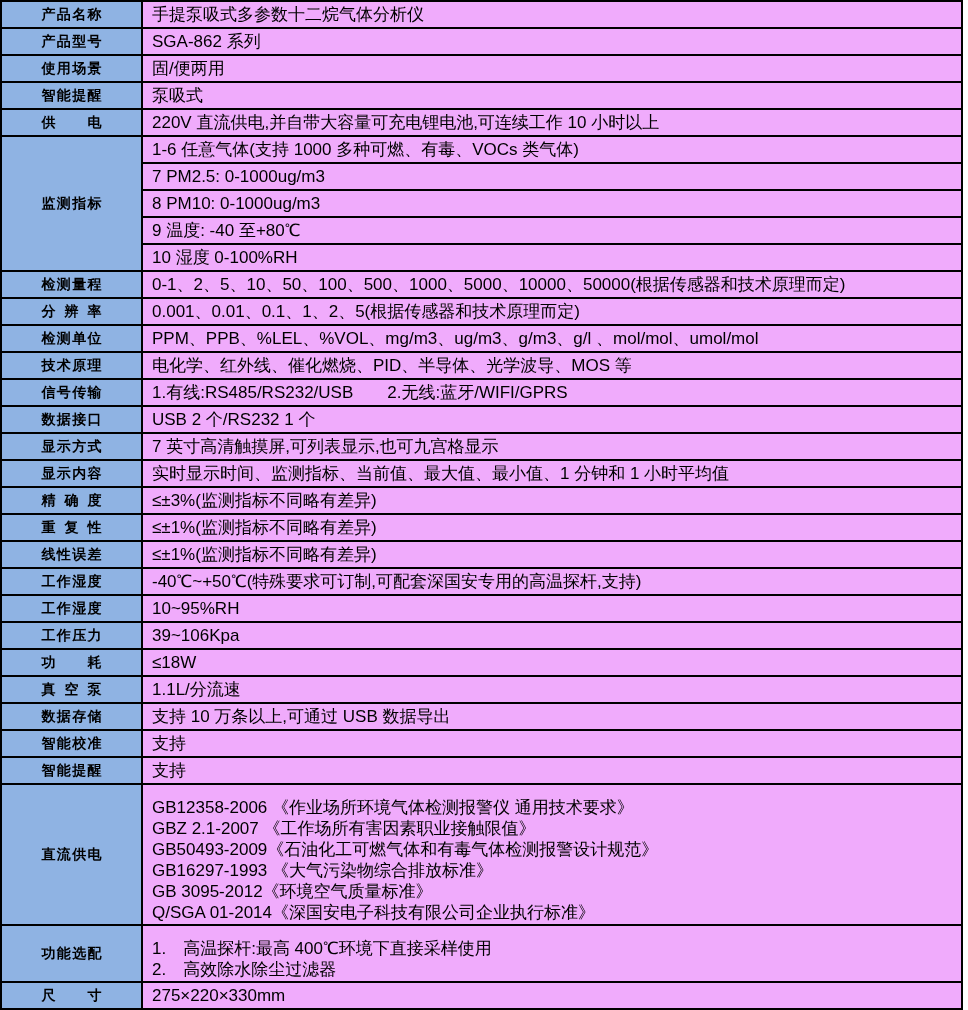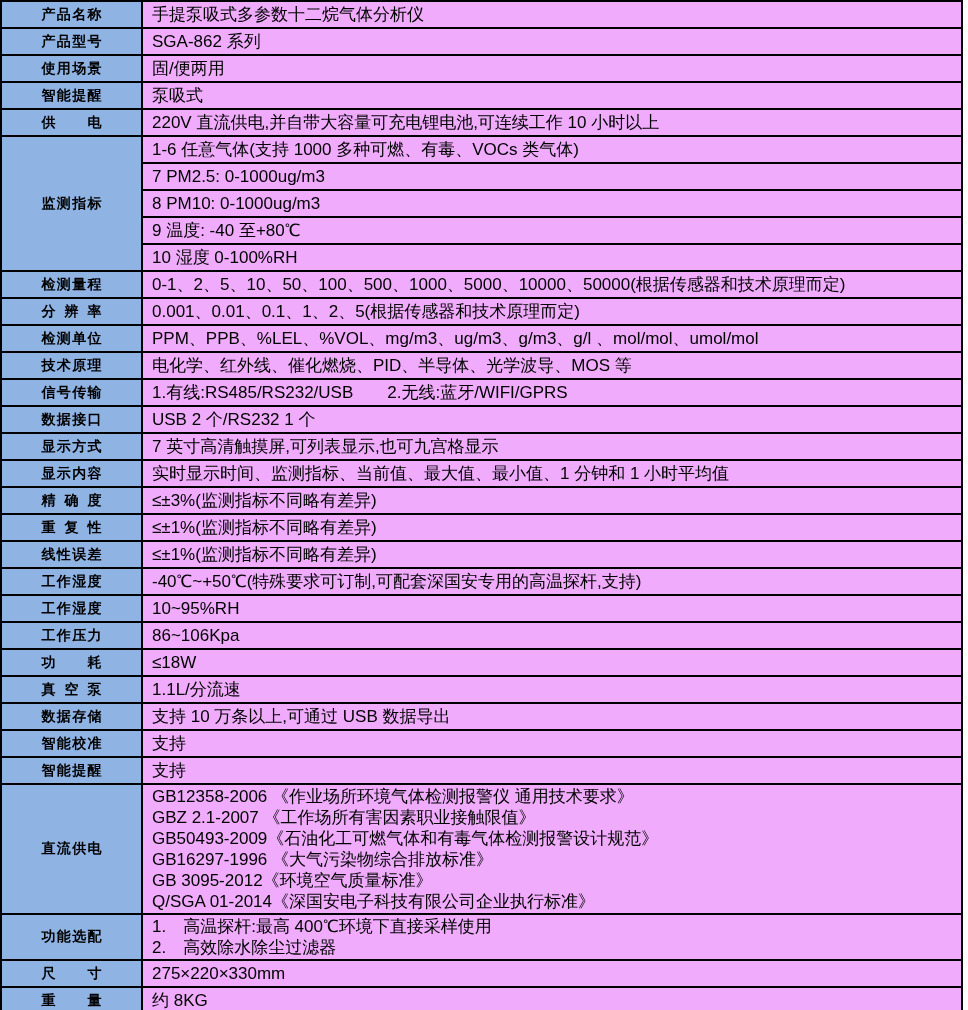--- a/index.html
+++ b/index.html
@@ -46,21 +46,21 @@
     background: #f0abfc;
     font-size: 17px;
     font-family: Liberation Sans, sans-serif;
     padding: 0 8px 0 9px;
     height: 25px;
     white-space: nowrap;
     overflow: hidden;
   }
   td.value.multi {
     height: auto;
-    padding: 1px 8px 1px 9px;
+    padding: 12px 8px 1px 9px;
   }
   td.value.multi .value-line {
     line-height: 21px;
     white-space: nowrap;
     overflow: hidden;
   }
 </style>
 </head>
 <body>
 
@@ -194,21 +194,21 @@
         <tr>
           <td class="label">
             <span class="label-text">工作湿度</span>
           </td>
           <td class="value">10~95%RH</td>
         </tr>
         <tr>
           <td class="label">
             <span class="label-text">工作压力</span>
           </td>
-          <td class="value">86~106Kpa</td>
+          <td class="value">39~106Kpa</td>
         </tr>
         <tr>
           <td class="label">
             <span class="label-text">功耗</span>
           </td>
           <td class="value">≤18W</td>
         </tr>
         <tr>
           <td class="label">
             <span class="label-text">真空泵</span>
@@ -234,21 +234,21 @@
           <td class="value">支持</td>
         </tr>
         <tr>
           <td class="label">
             <span class="label-text">直流供电</span>
           </td>
           <td class="value multi">
             <div class="value-line">GB12358-2006 《作业场所环境气体检测报警仪 通用技术要求》</div>
             <div class="value-line">GBZ 2.1-2007 《工作场所有害因素职业接触限值》</div>
             <div class="value-line">GB50493-2009《石油化工可燃气体和有毒气体检测报警设计规范》</div>
-            <div class="value-line">GB16297-1996 《大气污染物综合排放标准》</div>
+            <div class="value-line">GB16297-1993 《大气污染物综合排放标准》</div>
             <div class="value-line">GB 3095-2012《环境空气质量标准》</div>
             <div class="value-line">Q/SGA 01-2014《深国安电子科技有限公司企业执行标准》</div>
           </td>
         </tr>
         <tr>
           <td class="label">
             <span class="label-text">功能选配</span>
           </td>
           <td class="value multi">
             <div class="value-line">1.　高温探杆:最高 400℃环境下直接采样使用</div>

